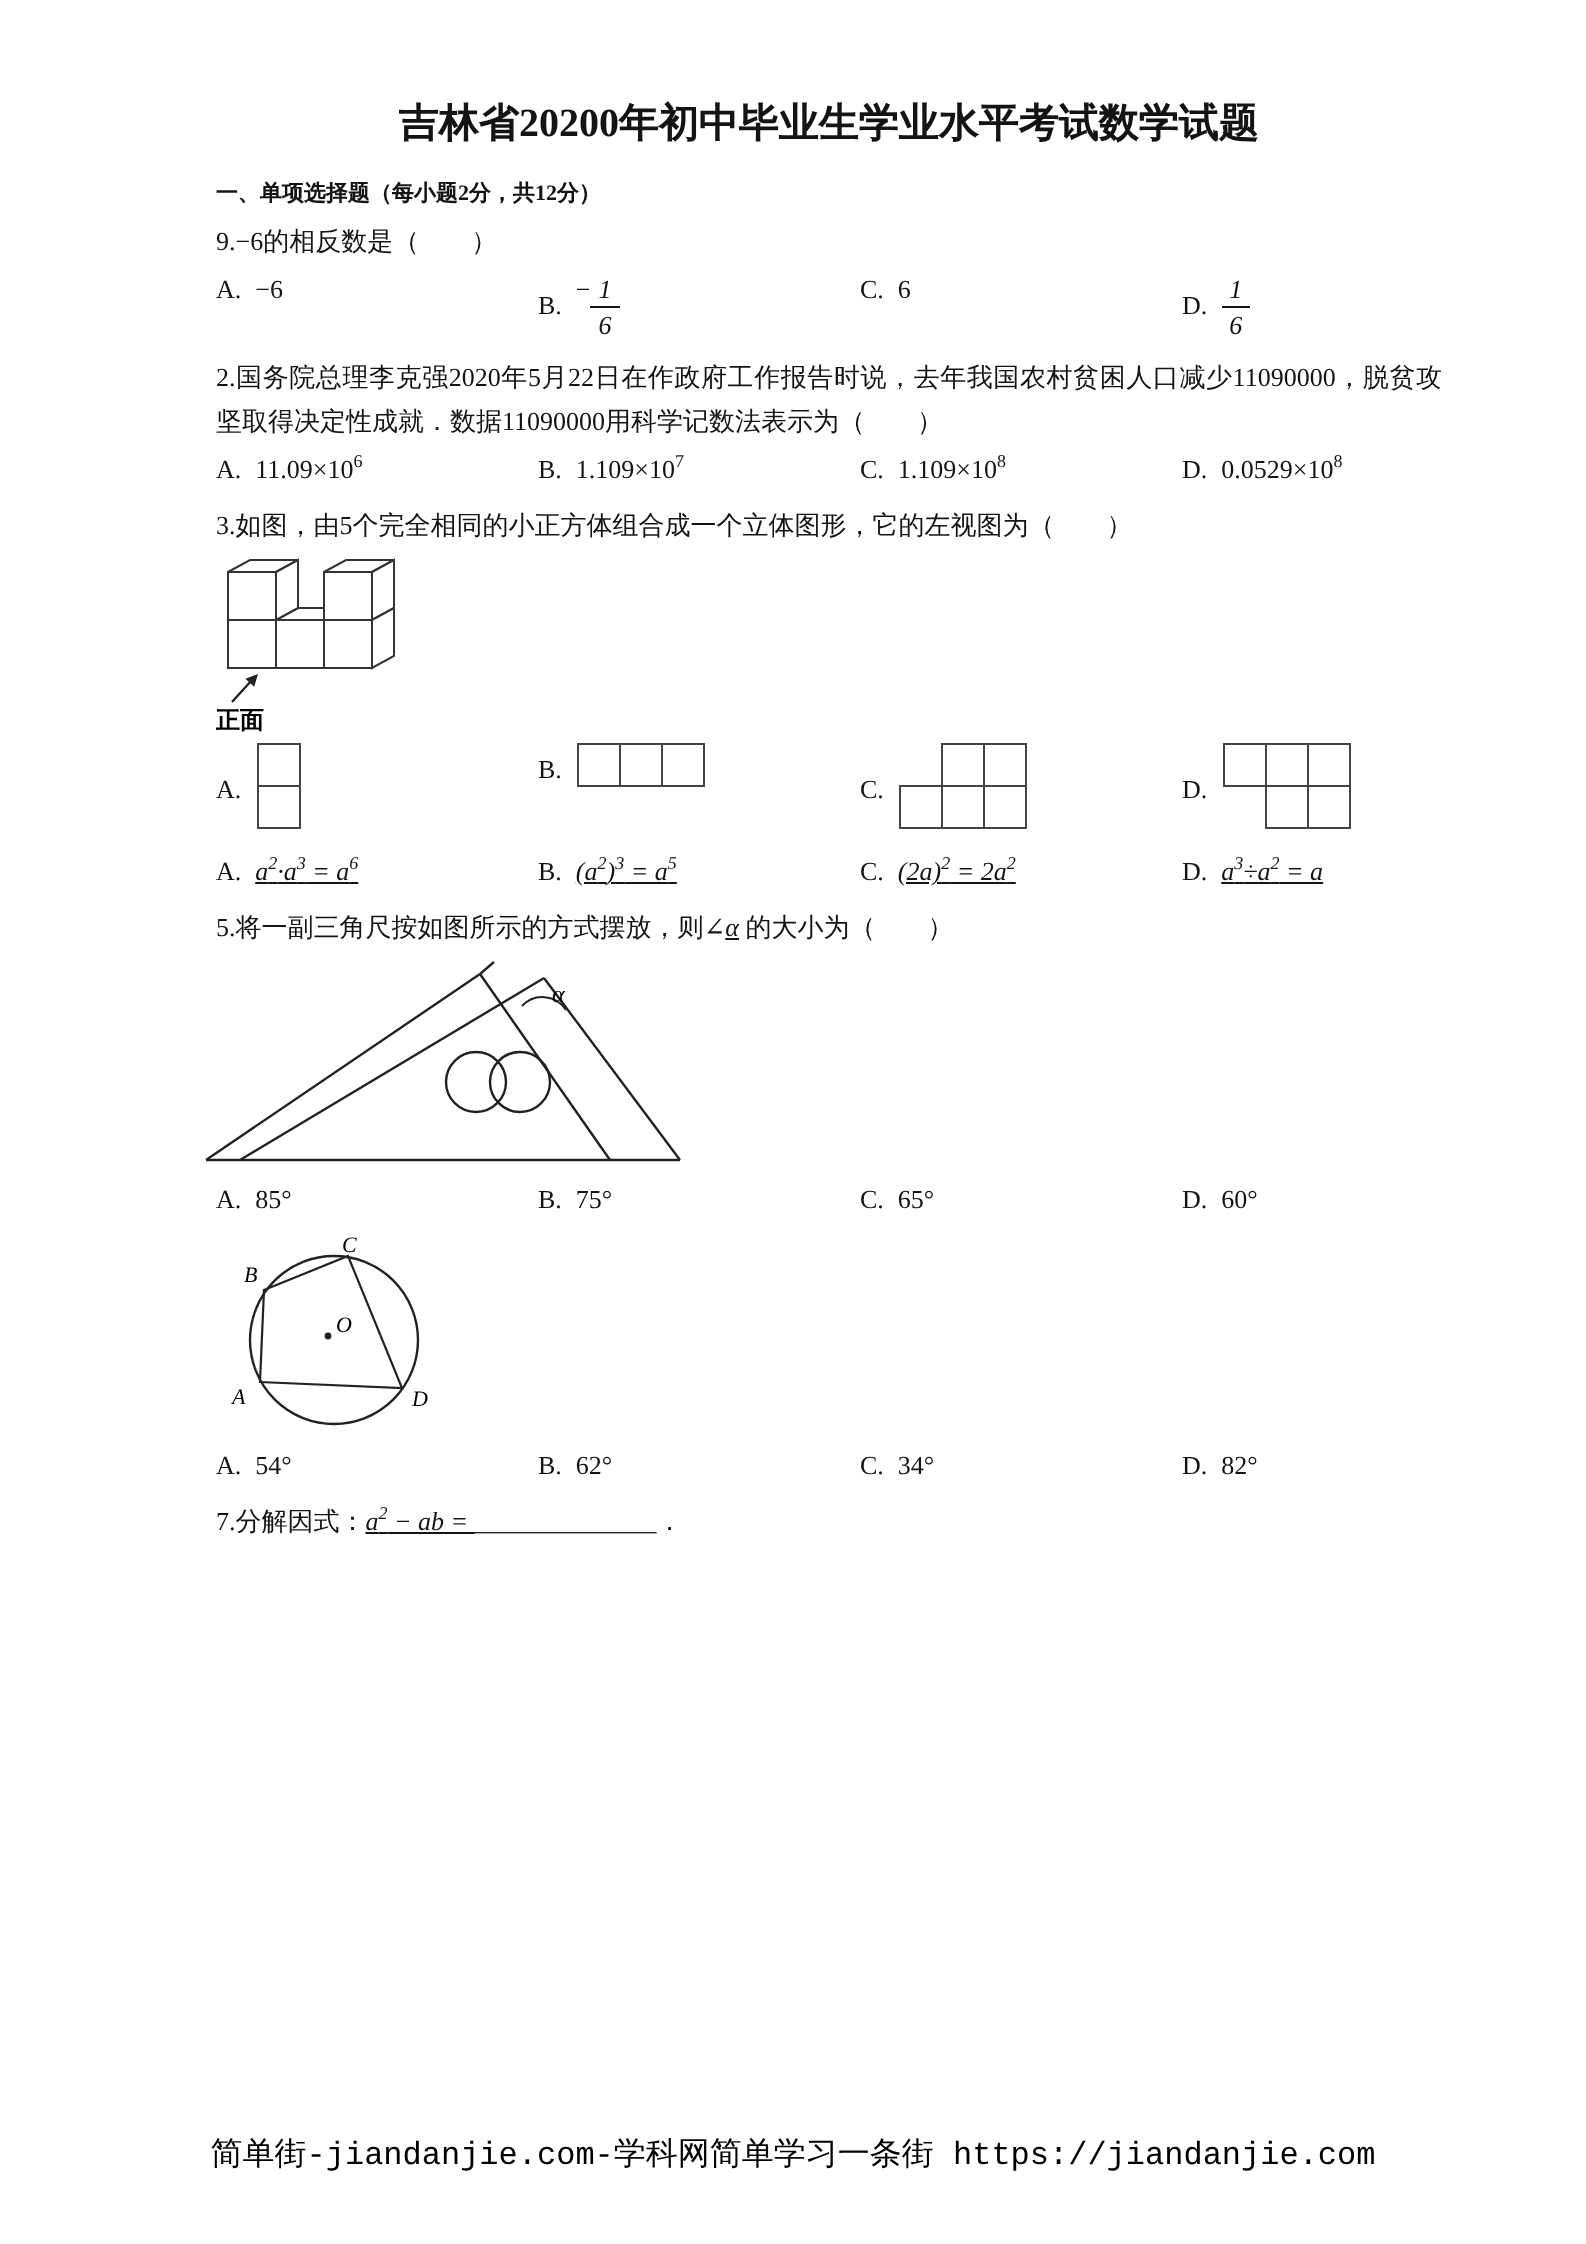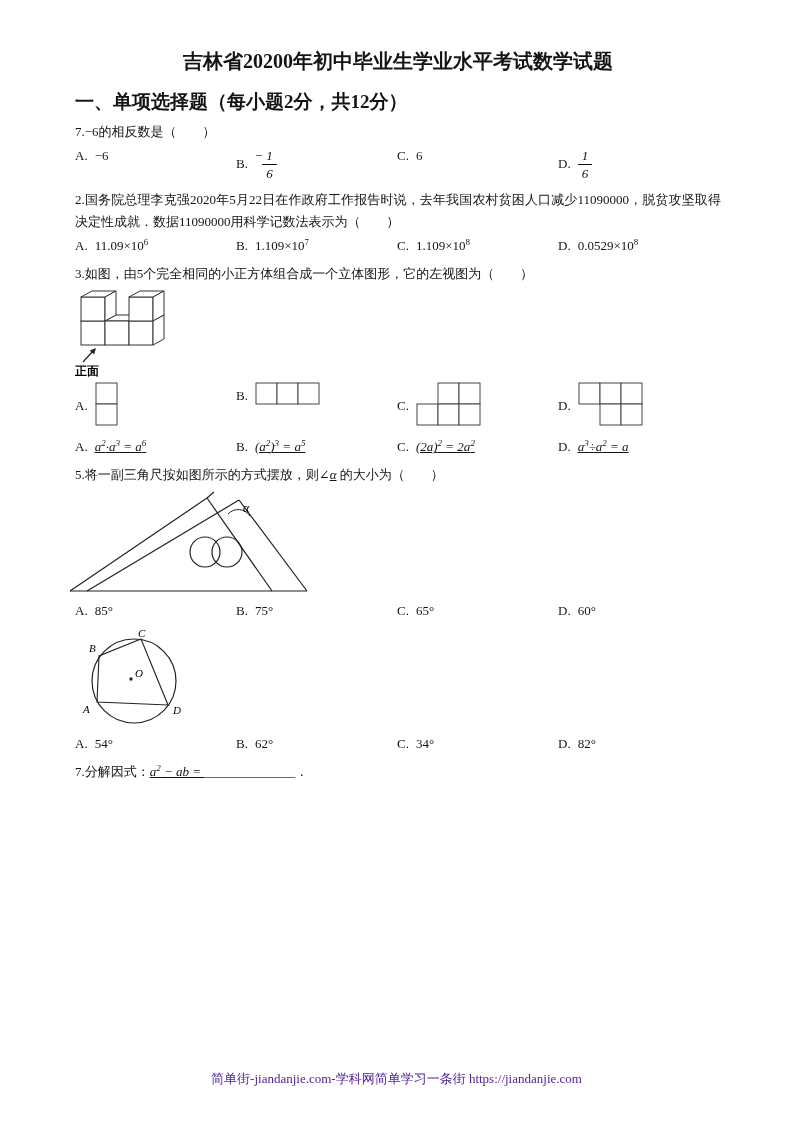--- a/index.html
+++ b/index.html
@@ -2,56 +2,56 @@
 <html><head>
 <meta charset="utf-8">
 <style>
   * { box-sizing: border-box; }
   html, body { margin: 0; padding: 0; background: #ffffff; }
   .page {
     width: 793px; height: 1122px; position: relative; overflow: hidden;
     background: #ffffff; color: #141414;
     font-family: "Liberation Serif", "DejaVu Serif", serif;
   }
-  .content { padding: 36px 72px 0 75px; }
+  .content { padding: 36px 72px 0 108px; }
   .title { font-size: 20px; font-weight: bold; text-align: center; margin: 12px 0 14px 0; }
-  .section-heading { font-size: 19px; font-weight: bold; margin: 10px 0 6px 0; }
+  .section-heading { font-size: 11px; font-weight: bold; margin: 10px 0 6px 0; }
   .stem { font-size: 13px; line-height: 1.7; margin: 5px 0 3px 0; text-align: justify; }
   .opts { display: flex; align-items: flex-start; margin: 5px 0 9px 0; font-size: 13px; }
   .opt { width: 161px; display: flex; align-items: center; }
   .opt:last-child { width: auto; }
   .olabel { margin-right: 7px; white-space: nowrap; }
   .oval { white-space: nowrap; }
   .math, .it { font-style: italic; text-decoration: underline; }
   sup { font-size: 9px; line-height: 0; }
   .frac { display: inline-flex; flex-direction: column; align-items: center; line-height: 1; font-style: italic; }
   .frac .num { padding: 1px 4px 2px 4px; }
   .frac .den { border-top: 1px solid #141414; padding: 2px 4px 0 4px; }
   .fig { display: block; margin: 4px 0 2px 0; }
   .fig-q5 { margin-left: -8px; }
   .fig-q6 { margin-left: 4px; }
   .blank { letter-spacing: 0; }
   .footer {
     position: absolute; left: 0; right: 0; bottom: 34px;
-    text-align: center; color: #4c1d95; font-size: 13px;
-    font-family: Liberation Serif, serif;
+    text-align: center; color: #000000; font-size: 16px;
+    font-family: Liberation Mono, monospace;
   }
   svg text { font-family: "Liberation Serif", "DejaVu Serif", serif; }
 </style>
 </head>
 <body>
 
 <div class="page">
   <div class="content">
 
     <h1 class="title">吉林省20200年初中毕业生学业水平考试数学试题</h1>
 
     <h2 class="section-heading">一、单项选择题（每小题2分，共12分）</h2>
 
-    <p class="stem">7.−6的相反数是（　　）</p>
+    <p class="stem">9.−6的相反数是（　　）</p>
     <div class="opts">
       <div class="opt">
         <span class="olabel">A.</span>
         <span class="oval">−6</span>
       </div>
       <div class="opt">
         <span class="olabel">B.</span>
         <span class="oval"><span>−</span><span class="frac">
               <span class="num">1</span>
               <span class="den">6</span>

